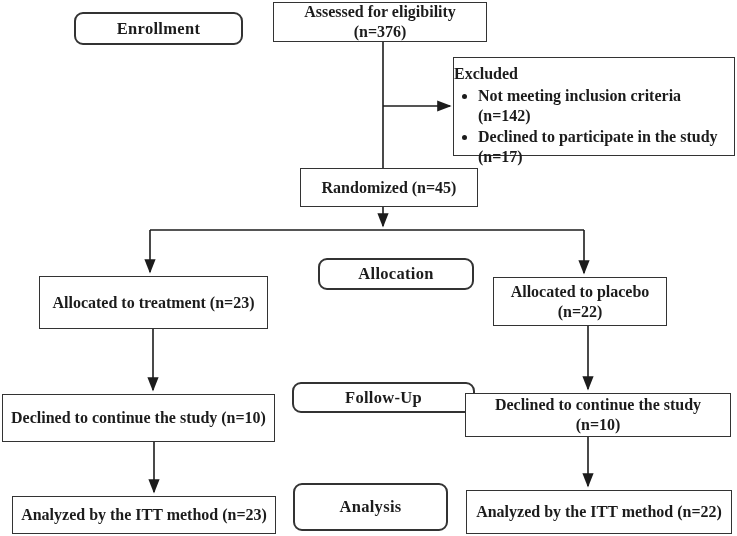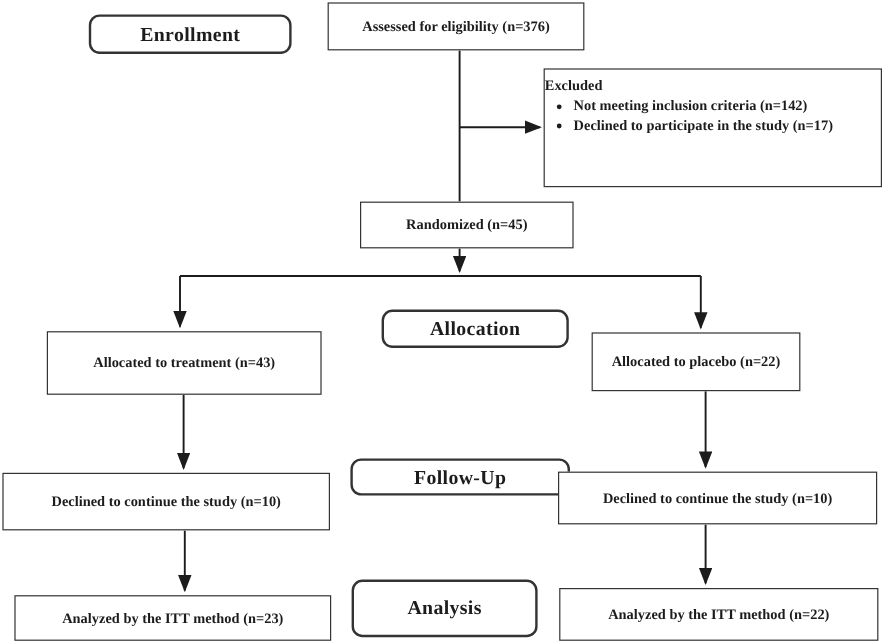--- a/index.html
+++ b/index.html
@@ -24,21 +24,21 @@
   }
   .node {
     position: absolute;
     box-sizing: border-box;
     border: 1.6px solid #333333;
     background: #ffffff;
     display: flex;
     align-items: center;
     justify-content: center;
     text-align: center;
-    font-size: 12px;
+    font-size: 16px;
     font-weight: 600;
     line-height: 1.25;
     padding: 2px 6px;
   }
   .stage {
     position: absolute;
     box-sizing: border-box;
     border: 2px solid #333333;
     border-radius: 9px;
     background: #ffffff;
@@ -121,21 +121,21 @@
   <div class="node multiline" id="excluded-box">
     <div class="ex-title">Excluded</div>
     <ul>
       <li>Not meeting inclusion criteria (n=142)</li>
       <li>Declined to participate in the study (n=17)</li>
     </ul>
   </div>
 
   <div class="node" id="randomized-box">Randomized (n=45)</div>
 
-  <div class="node" id="alloc-treat-box">Allocated to treatment (n=43)</div>
+  <div class="node" id="alloc-treat-box">Allocated to treatment (n=23)</div>
 
   <div class="stage" id="allocation-label">Allocation</div>
 
   <div class="node" id="alloc-placebo-box">Allocated to placebo (n=22)</div>
 
   <div class="node" id="declined-treat-box">Declined to continue the study (n=10)</div>
 
   <div class="stage" id="followup-label">Follow-Up</div>
 
   <div class="node" id="declined-plac-box">Declined to continue the study (n=10)</div>

